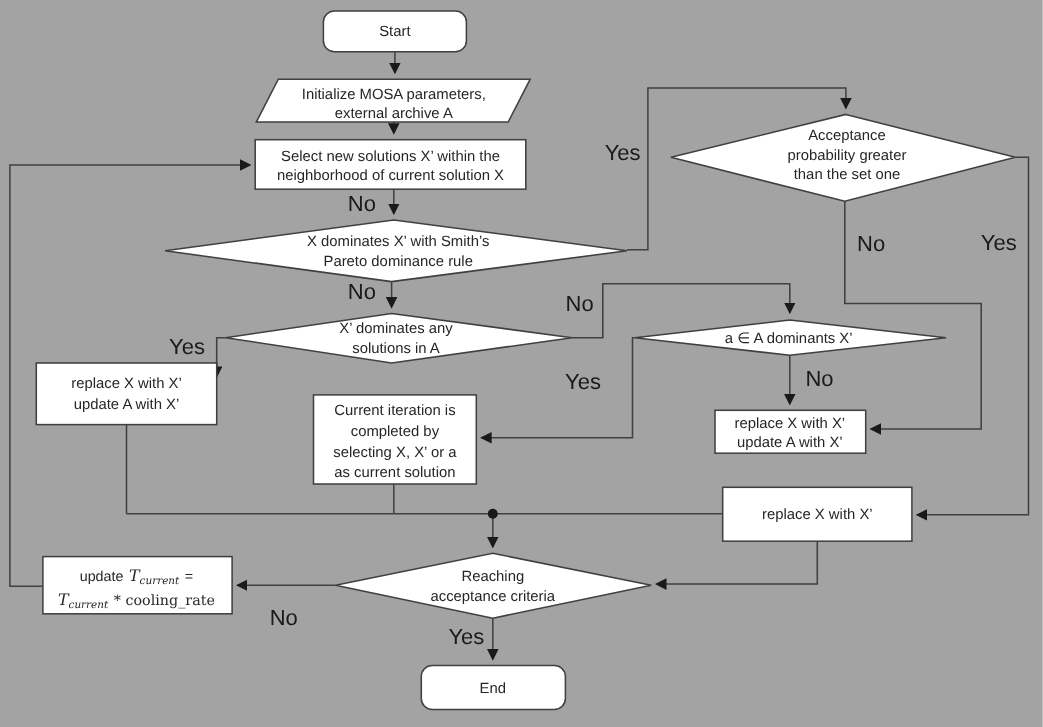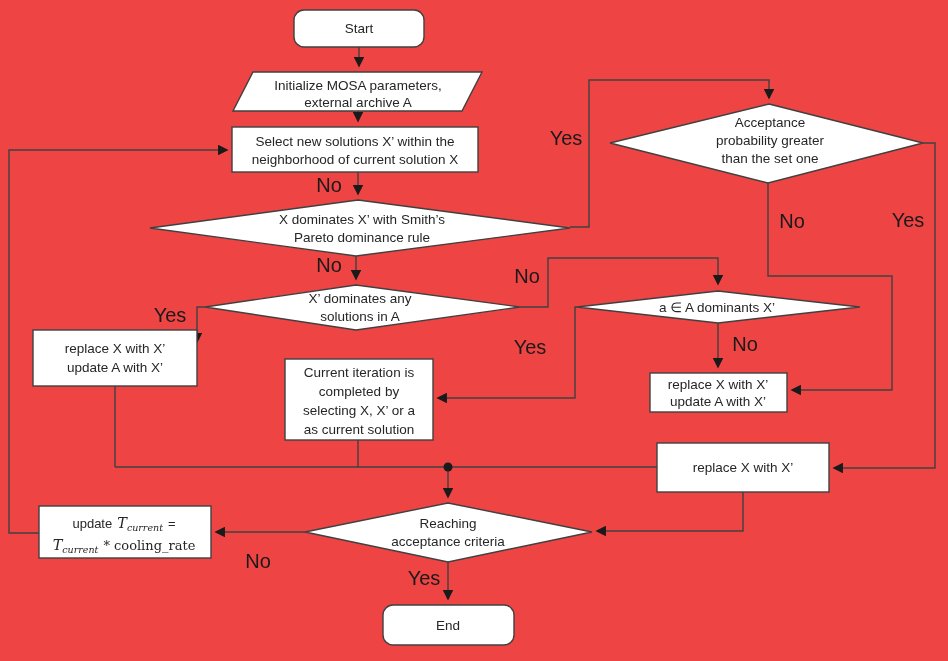--- a/index.html
+++ b/index.html
@@ -5,21 +5,21 @@
   html, body {
     margin: 0;
     padding: 0;
     background: #ffffff;
     font-family: "Liberation Sans", sans-serif;
   }
   .canvas {
     position: relative;
     width: 948px;
     height: 661px;
-    background: #ef4444;
+    background: #a3a3a3;
     overflow: hidden;
   }
   svg { display: block; }
   .shape {
     fill: #ffffff;
     stroke: #404040;
     stroke-width: 1.4;
   }
   .edge {
     fill: none;

